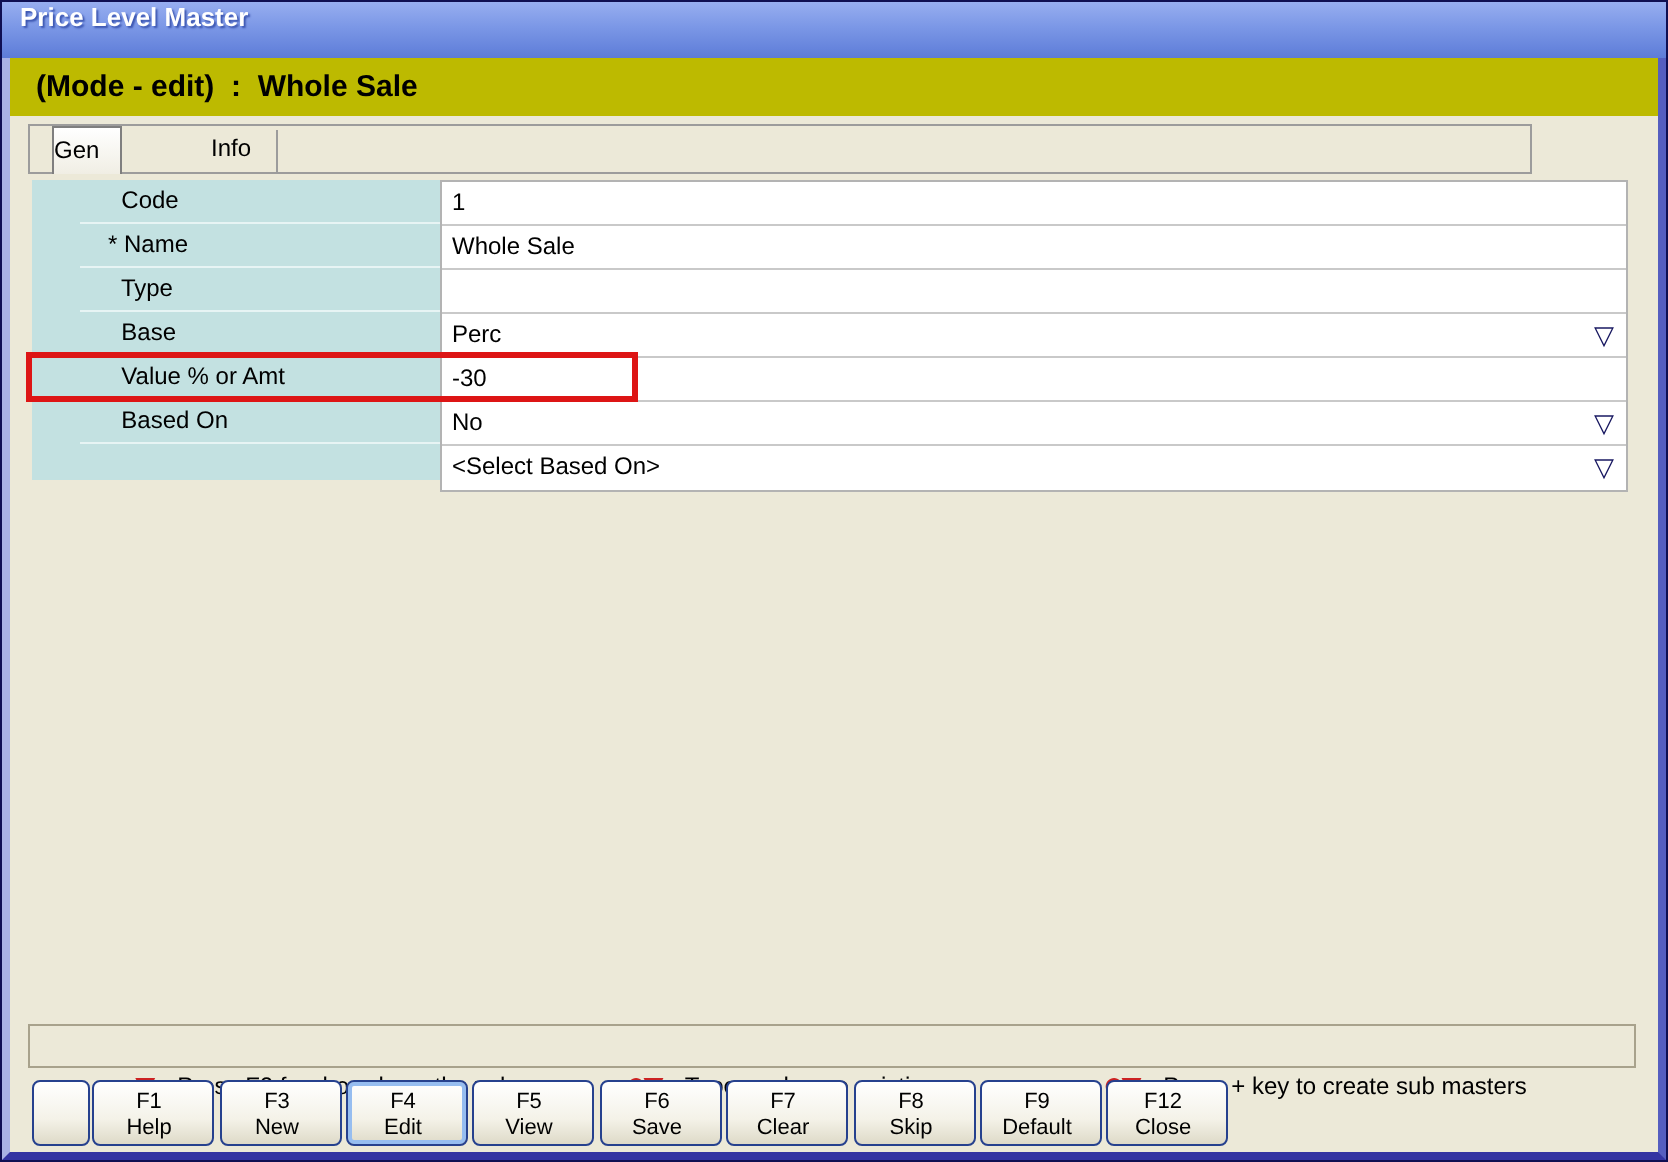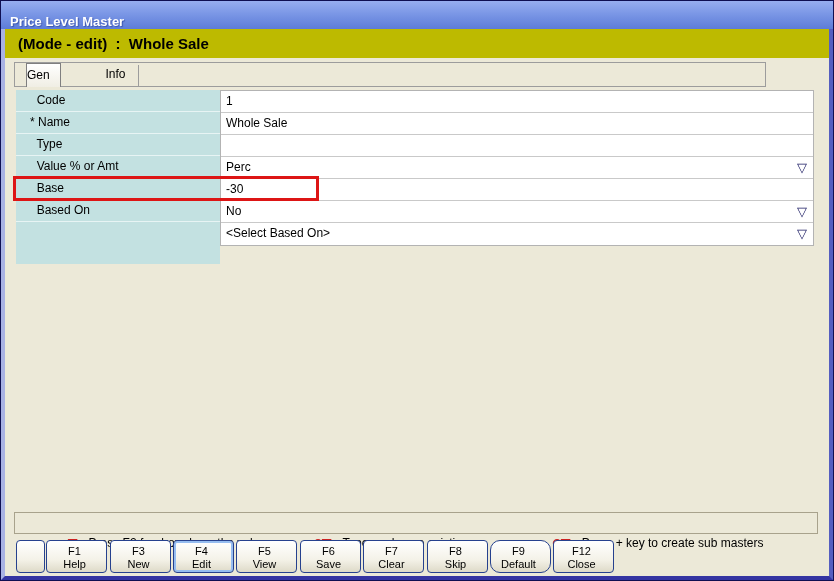--- a/index.html
+++ b/index.html
@@ -13,21 +13,21 @@
   .frame{
     position:absolute;left:1px;top:1px;right:1px;bottom:1px;
     background:#ece9d8;
     border-left:4px solid #a9b2e4;
     border-right:4px solid #555ec0;
     border-bottom:4px solid #3434a2;
   }
   .titlebar{
     position:absolute;left:1px;top:1px;right:1px;height:28px;
     background:linear-gradient(#97aef0 0%,#7b97e6 45%,#5d7cd8 100%);
-    display:flex;align-items:flex-end;
+    display:flex;align-items:flex-start;
   }
   .titlebar .title{
     color:#fff;font-weight:bold;font-size:13px;padding-left:9px;
     text-shadow:1px 1px 1px #3b55b0;
   }
   .modebar{
     position:absolute;left:5px;top:29px;right:5px;height:29px;
     background:#bdba00;
     display:flex;align-items:center;
   }
@@ -44,22 +44,23 @@
     background:linear-gradient(#ffffff,#f0eee4);
     border:1px solid #7f7f7f;border-bottom:none;
     font-size:12px;text-align:left;line-height:22px;z-index:3;
   }
   .tab-inactive{
     position:absolute;left:61px;top:65px;width:46px;height:21px;
     border-right:1px solid #9c9c9c;
     font-size:12px;text-align:center;line-height:19px;z-index:3;margin-left:32px;
   }
   .label-col{
-    position:absolute;left:16px;top:90px;width:204px;height:174px;
+    position:absolute;left:16px;top:90px;width:204px;height:150px;
     background:#c3e1e1;
+    padding-left:24px;
   }
   .label-cell{
     height:22px;border-bottom:1px solid #e7f4f4;
     font-size:12px;line-height:21px;padding-left:14px;color:#000;
     white-space:pre;
   }
   .value-col{
     position:absolute;left:220px;top:90px;width:594px;height:156px;
     border:1px solid #b3b3b3;background:#fff;
   }
@@ -88,21 +89,21 @@
     position:absolute;top:0;height:33px;width:61px;
     border:1px solid #26418e;border-radius:4px;
     background:linear-gradient(#ffffff 0%,#f4f2e8 60%,#dedac8 100%);
     font-family:"Liberation Sans",sans-serif;
     font-size:11px;line-height:13px;color:#000;text-align:center;
     padding:3px 4px 0 0;cursor:pointer;
   }
   .fbtn.blank{left:16px;width:29px;}
   .fbtn.focused{box-shadow:inset 0 0 0 2px #96bdf0;}
   .b1{left:46px;} .b2{left:110px;} .b3{left:173px;} .b4{left:236px;}
-  .b5{left:300px;} .b6{left:363px;} .b7{left:427px;} .b8{left:490px;border-radius:10px;} .b9{left:553px;}
+  .b5{left:300px;} .b6{left:363px;} .b7{left:427px;} .b8{left:490px;} .b9{left:553px;}
 </style>
 </head>
 <body>
 
 <div class="window">
   <div class="frame"></div>
 
   <div class="titlebar">
     <span class="title">Price Level Master</span>
   </div>
@@ -112,22 +113,22 @@
   </div>
 
   <div class="tabstrip"></div>
   <div class="tab-active">Gen</div>
   <div class="tab-inactive">Info</div>
 
   <div class="label-col">
     <div class="label-cell">  Code</div>
     <div class="label-cell">* Name</div>
     <div class="label-cell">  Type</div>
+    <div class="label-cell">  Base</div>
     <div class="label-cell">  Value % or Amt</div>
-    <div class="label-cell">  Base</div>
     <div class="label-cell">  Based On</div>
   </div>
 
   <div class="value-col">
     <div class="value-cell"><span>1</span></div>
     <div class="value-cell"><span>Whole Sale</span></div>
     <div class="value-cell"><span></span></div>
     <div class="value-cell"><span>Perc</span><span class="dd">▽</span></div>
     <div class="value-cell"><span>-30</span></div>
     <div class="value-cell"><span>No</span><span class="dd">▽</span></div>

